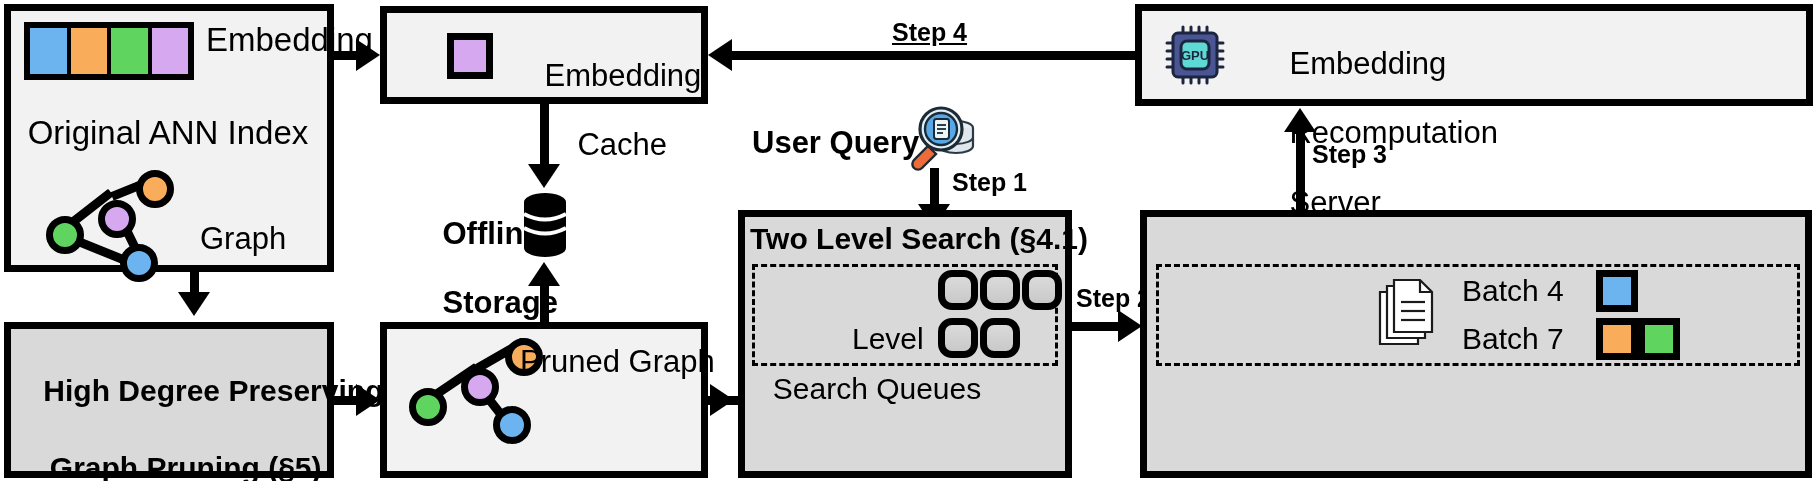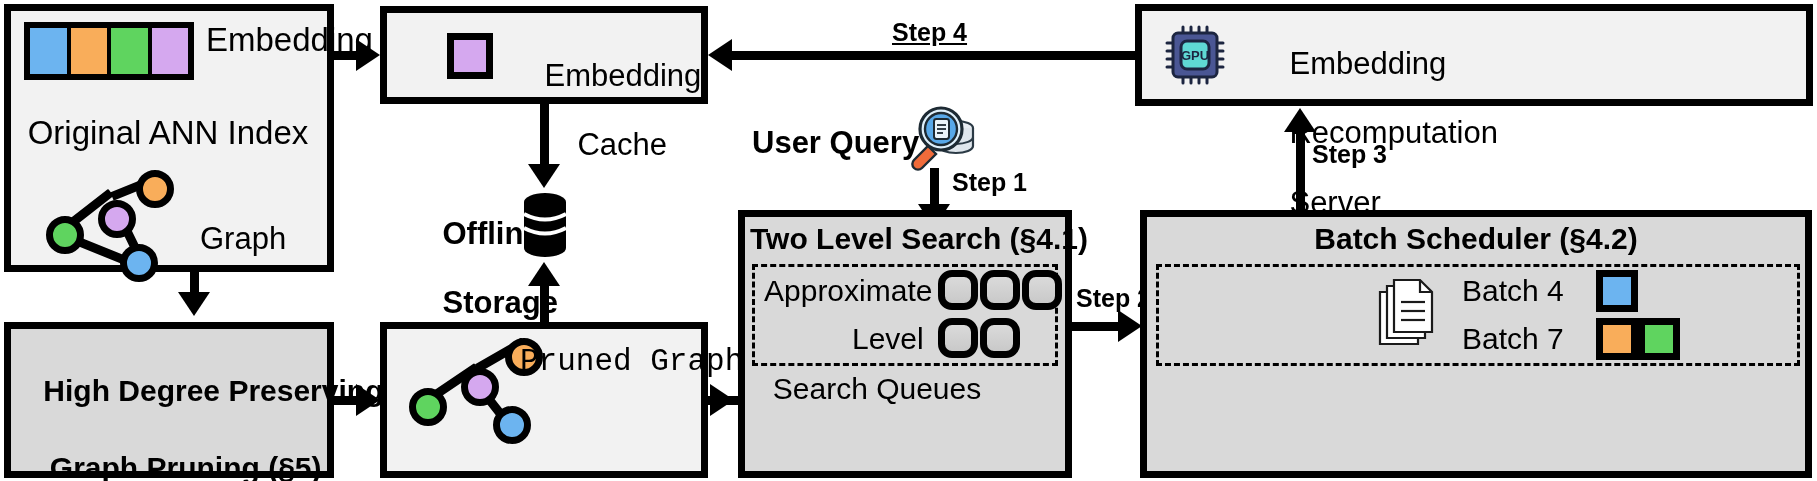--- a/index.html
+++ b/index.html
@@ -242,50 +242,48 @@
   <div class="graph" style="left:405px;top:338px;width:140px;height:108px;">
     <div class="edge" style="left:22px;top:58px;width:60px;transform:rotate(-34deg);"></div>
     <div class="edge" style="left:72px;top:26px;width:54px;transform:rotate(-30deg);"></div>
     <div class="edge" style="left:74px;top:44px;width:56px;transform:rotate(52deg);"></div>
     <div class="node" style="left:100px;top:0px;width:38px;height:38px;background:#f9ad5a;"></div>
     <div class="node" style="left:56px;top:30px;width:38px;height:38px;background:#d5a8ef;"></div>
     <div class="node" style="left:4px;top:50px;width:38px;height:38px;background:#5fd45f;"></div>
     <div class="node" style="left:88px;top:68px;width:38px;height:38px;background:#6cb4f0;"></div>
   </div>
 
-  <div class="lbl" style="left:520px;top:345px;font-size:31px;font-family:Liberation Mono, monospace;">Pruned Graph</div>
+  <div class="lbl" style="left:520px;top:345px;font-size:31px;">Pruned Graph</div>
 
   <div class="arr-line arr-h" style="left:334px;top:396px;width:30px;"></div>
   <div class="head right" style="left:356px;top:384px;"></div>
 
   <div class="arr-line arr-h" style="left:708px;top:396px;width:30px;"></div>
   <div class="head right" style="left:710px;top:384px;"></div>
 
   <div class="box gray" style="left:738px;top:210px;width:334px;height:268px;"></div>
   <div class="lbl center" style="left:742px;top:222px;width:326px;font-size:30px;font-weight:bold;margin-left:8px;">Two Level Search (§4.1)</div>
 
   <div class="dashed" style="left:752px;top:264px;width:306px;height:102px;"></div>
 
-  <div class="lbl" style="left:764px;top:274px;font-size:30px;">Approximate</div>
   <div class="slot" style="left:938px;top:270px;width:40px;height:40px;"></div>
   <div class="slot" style="left:980px;top:270px;width:40px;height:40px;"></div>
   <div class="slot" style="left:1022px;top:270px;width:40px;height:40px;"></div>
 
   <div class="lbl" style="left:852px;top:322px;font-size:30px;">Level</div>
   <div class="slot" style="left:938px;top:318px;width:40px;height:40px;"></div>
   <div class="slot" style="left:980px;top:318px;width:40px;height:40px;"></div>
 
   <div class="lbl center" style="left:714px;top:372px;width:326px;font-size:30px;">Search Queues</div>
 
   <div class="arr-line arr-h" style="left:1072px;top:322px;width:56px;"></div>
   <div class="head right" style="left:1118px;top:310px;"></div>
   <div class="steplbl" style="left:1076px;top:284px;">Step 2</div>
 
   <div class="box gray" style="left:1140px;top:210px;width:672px;height:268px;"></div>
-  <div class="lbl center" style="left:1144px;top:222px;width:664px;font-size:30px;font-weight:bold;">Batch Scheduler (§4.2)</div>
 
   <div class="dashed" style="left:1156px;top:264px;width:644px;height:102px;"></div>
 
   <svg class="docs-icon" style="left:1376px;top:278px;" width="62" height="72" viewBox="0 0 62 72">
     <g fill="#ffffff" stroke="#1a1a1a" stroke-width="2.2">
       <path d="M4 14 h26 l12 12 v40 h-38 z"></path>
       <path d="M11 8 h26 l12 12 v40 h-38 z"></path>
       <path d="M18 2 h26 l12 12 v40 h-38 z"></path>
     </g>
     <path d="M44 2 v12 h12" fill="none" stroke="#1a1a1a" stroke-width="2.2"></path>

